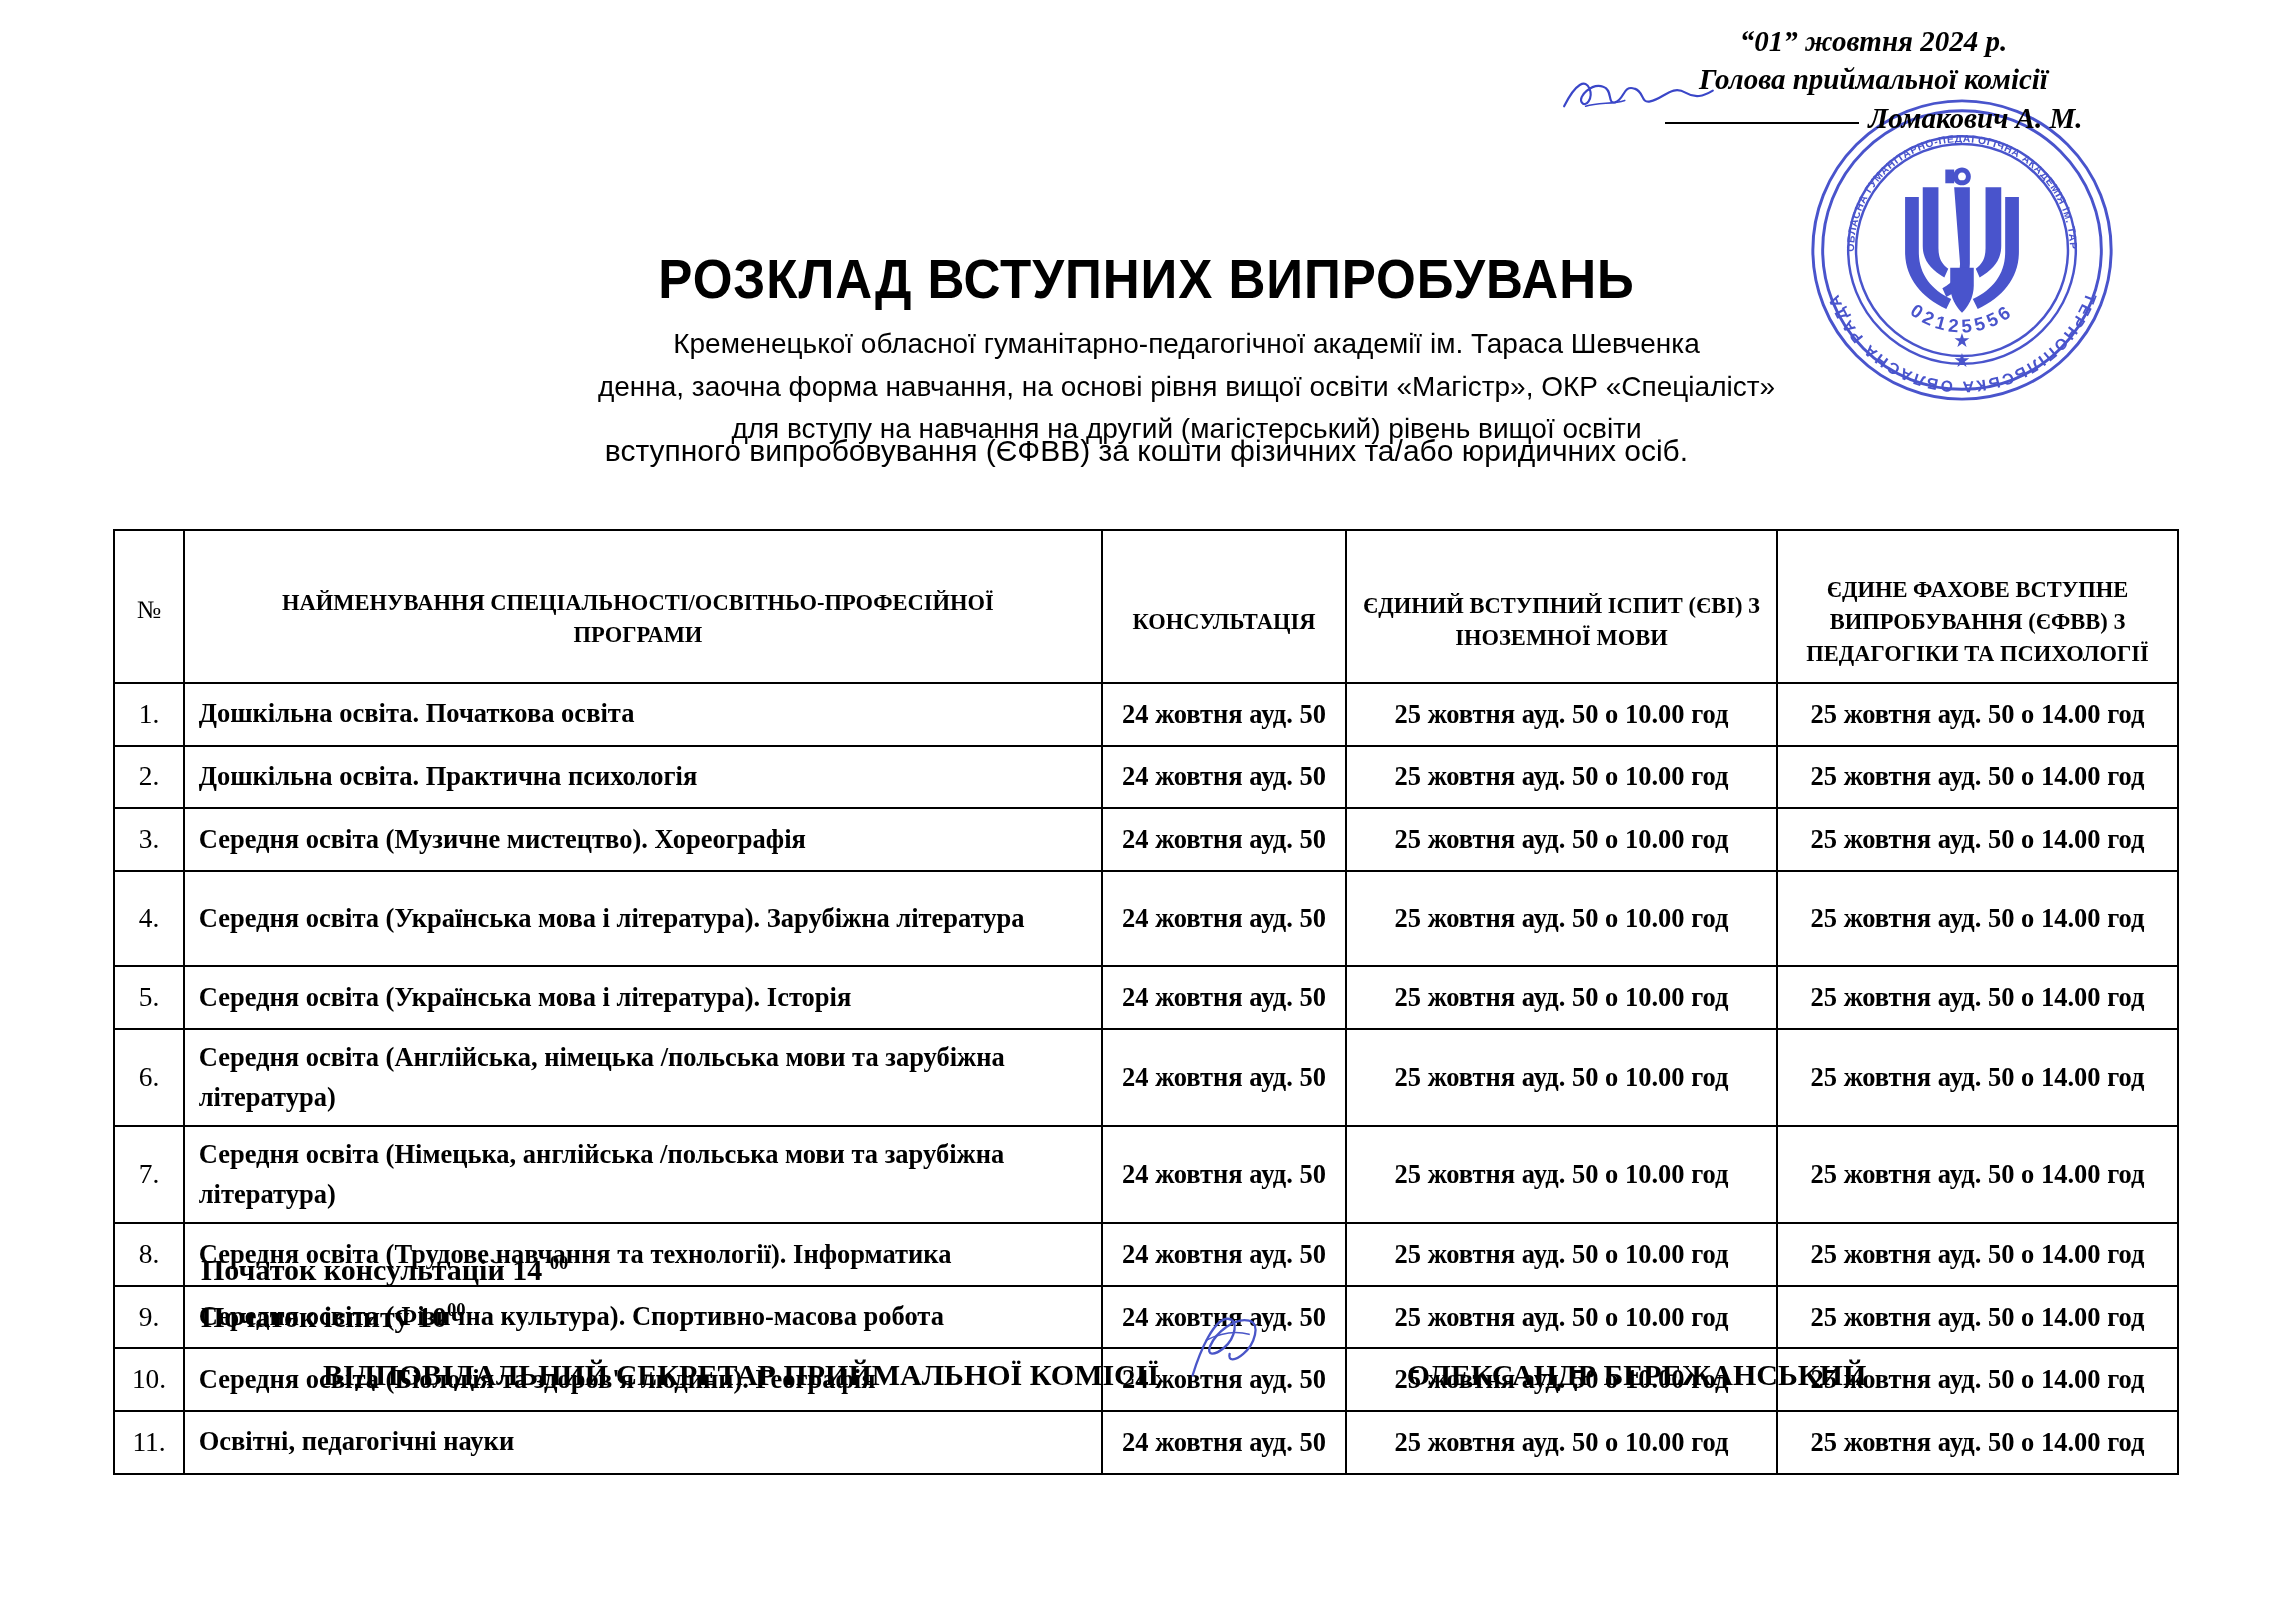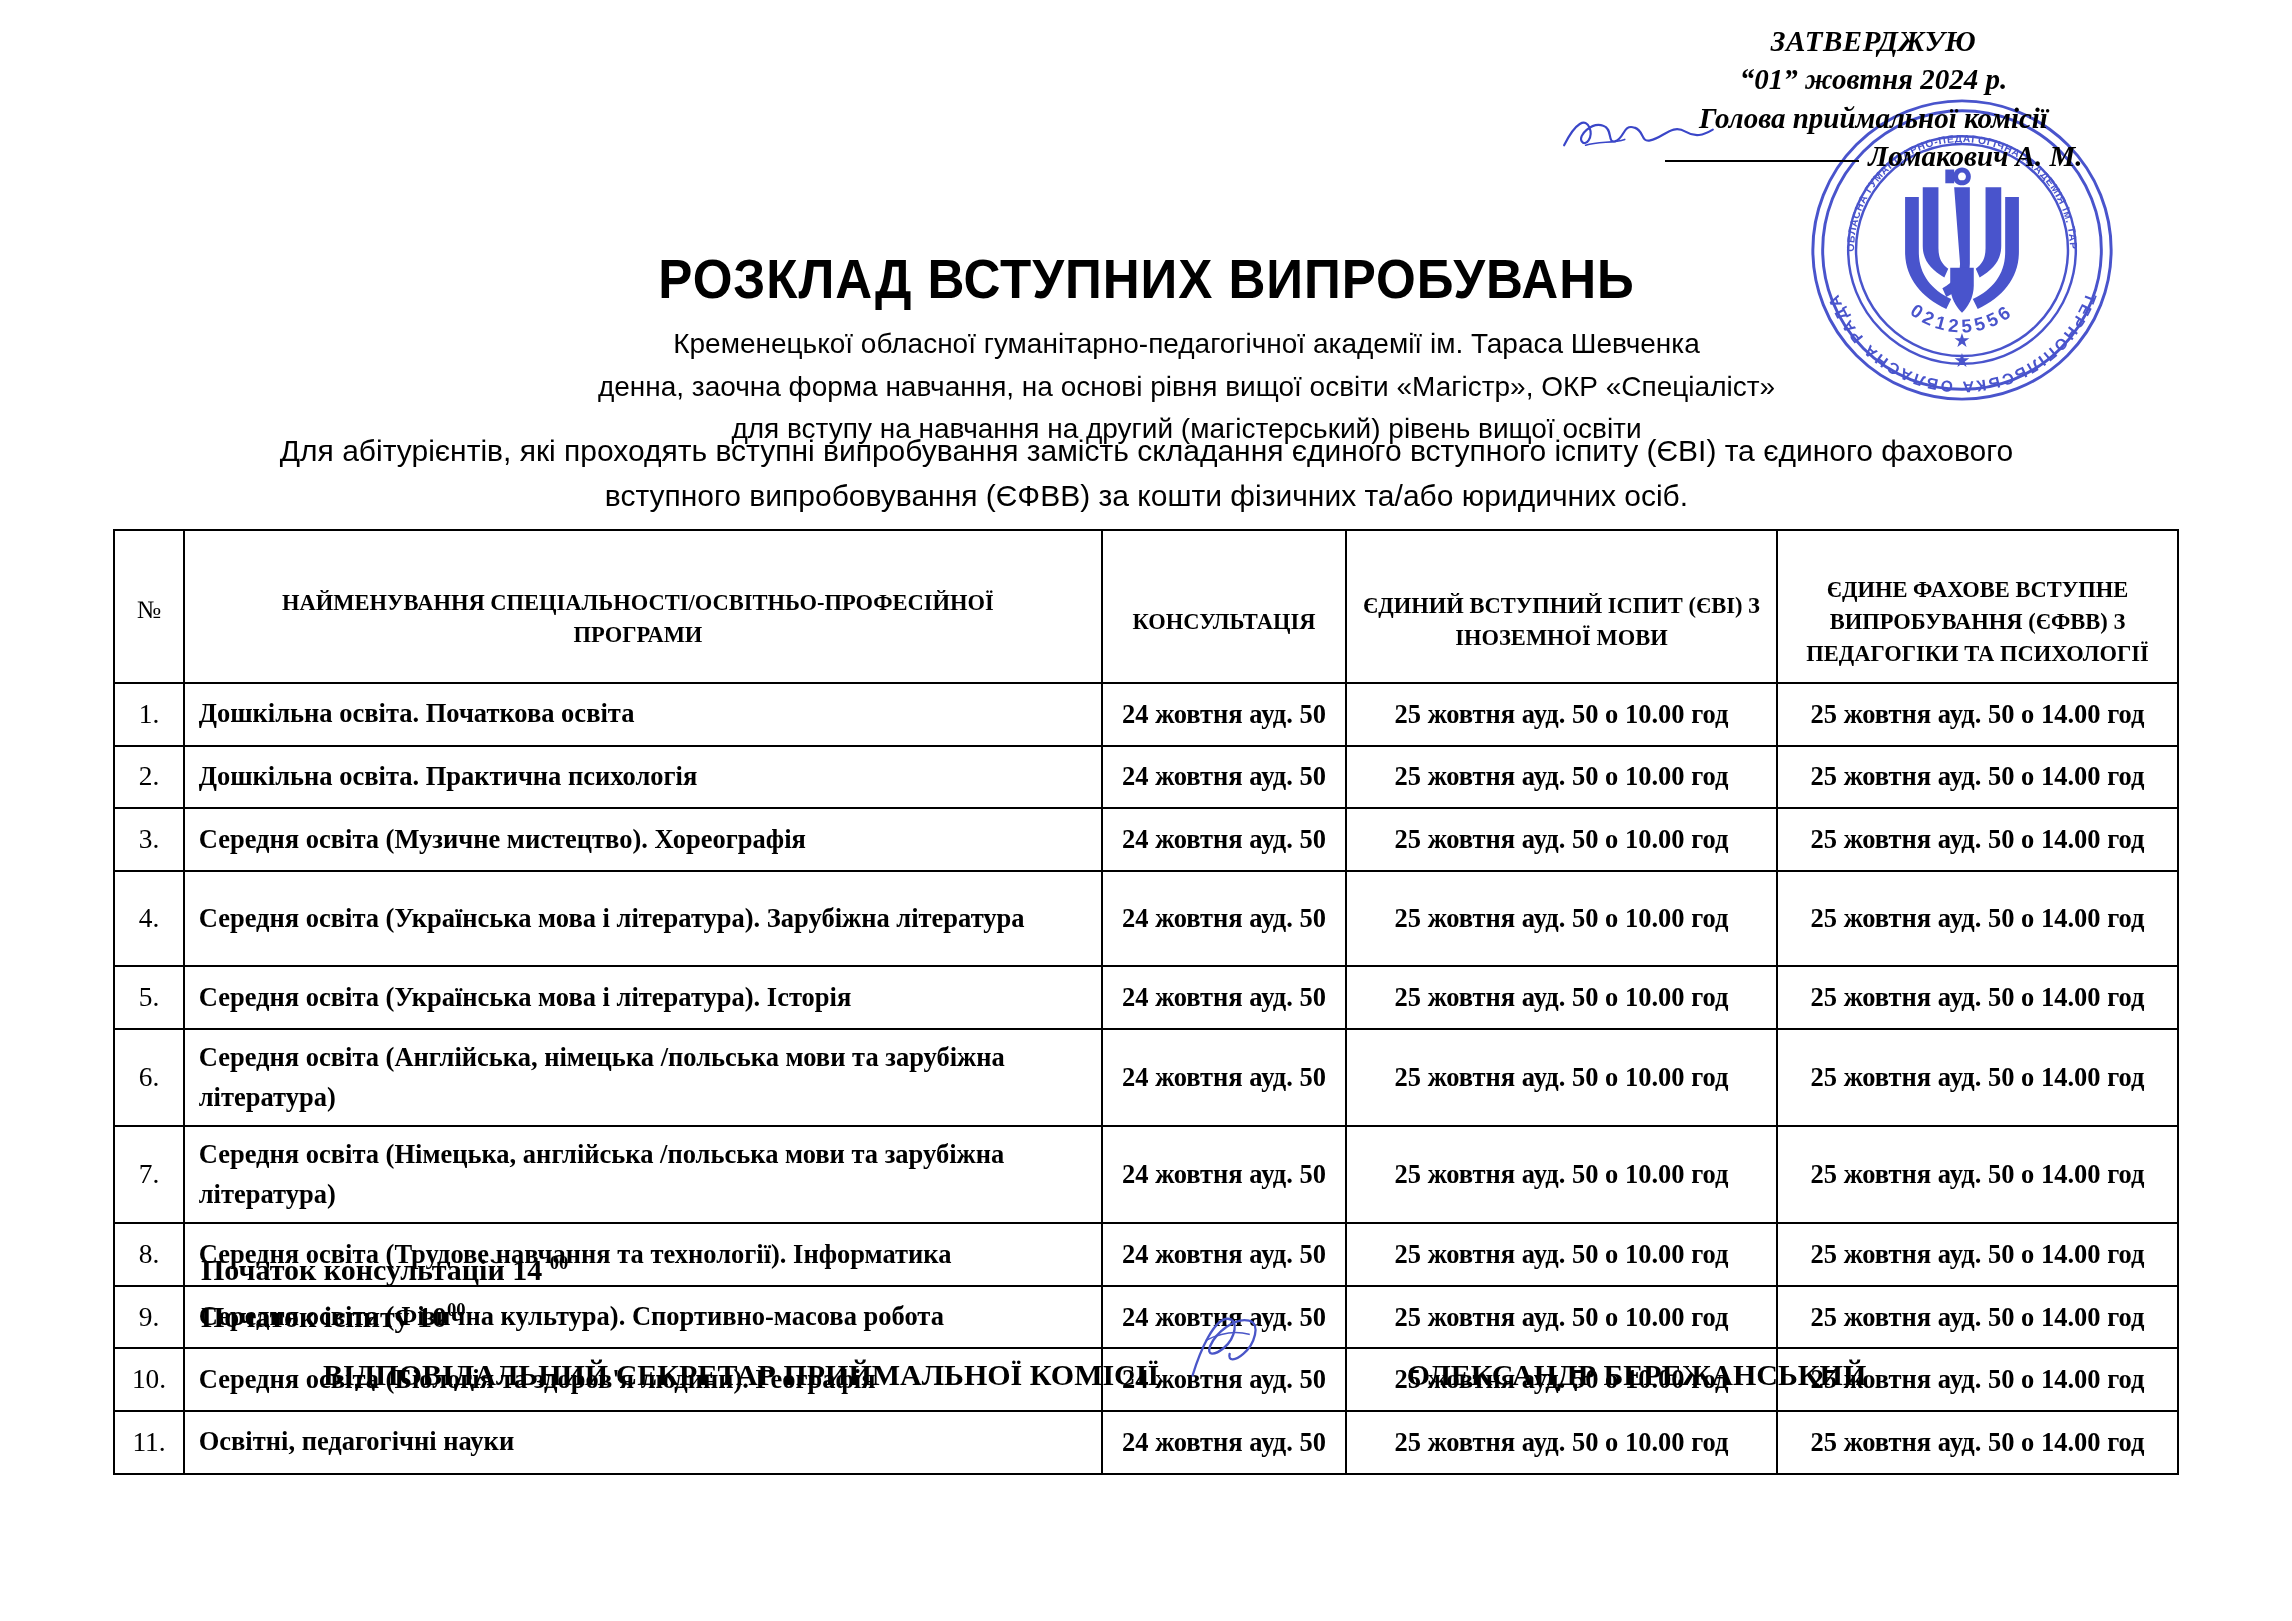--- a/index.html
+++ b/index.html
@@ -211,21 +211,20 @@
     top: -47px;
     width: 127px;
     height: 74px;
     pointer-events: none;
   }
 </style>
 </head>
 <body>
 
 <div class="approval">
-  <span class="ln l1">ЗАТВЕРДЖУЮ</span>
   <span class="ln">“01” жовтня 2024 р.</span>
   <span class="ln">Голова  приймальної комісії</span>
   <span class="sig-row">
     <span class="sig-underline"></span><span>Ломакович А. М.</span>
     <svg class="hand-sig" viewBox="0 0 210 46">
       <path d="M8 34 C20 10, 30 6, 34 16 C38 26, 30 36, 26 30 C22 24, 36 10, 48 14 C58 17, 52 32, 60 30 C70 27, 68 12, 80 16 C90 19, 86 31, 96 29 C110 26, 118 12, 132 20 C142 26, 150 24, 160 18" fill="none" stroke="#3a46c8" stroke-width="2.2" stroke-linecap="round"></path>
       <path d="M30 34 C44 30, 58 32, 70 28" fill="none" stroke="#3a46c8" stroke-width="1.6" stroke-linecap="round"></path>
     </svg>
   </span>
 </div>
@@ -271,21 +270,20 @@
 
 <div class="title">РОЗКЛАД  ВСТУПНИХ  ВИПРОБУВАНЬ</div>
 
 <div class="subtitle-block">
   <span class="sline">Кременецької  обласної гуманітарно-педагогічної академії ім. Тараса Шевченка</span>
   <span class="sline">денна, заочна форма навчання, на основі рівня вищої освіти «Магістр», ОКР «Спеціаліст»</span>
   <span class="sline">для вступу на навчання на другий (магістерський) рівень вищої освіти</span>
 </div>
 
 <div class="intro-block">
-  <span class="iline">Для абітурієнтів, які проходять вступні випробування замість складання єдиного вступного іспиту (ЄВІ) та єдиного фахового</span>
   <span class="iline">вступного випробовування (ЄФВВ) за кошти фізичних та/або юридичних осіб.</span>
 </div>
 
 <div class="sched-wrap">
   <table class="sched">
     <colgroup>
       <col class="c-num">
         <col class="c-name">
         <col class="c-cons">
         <col class="c-evi">

